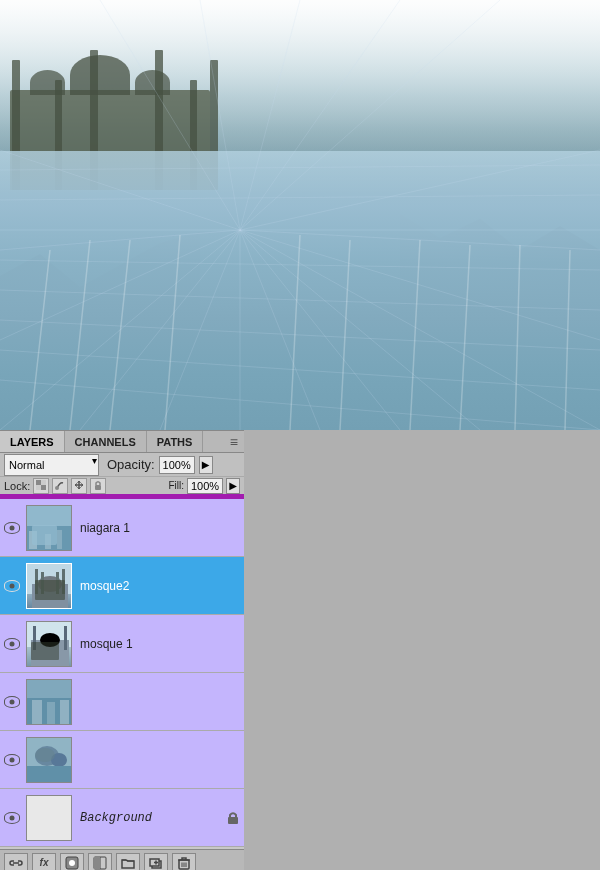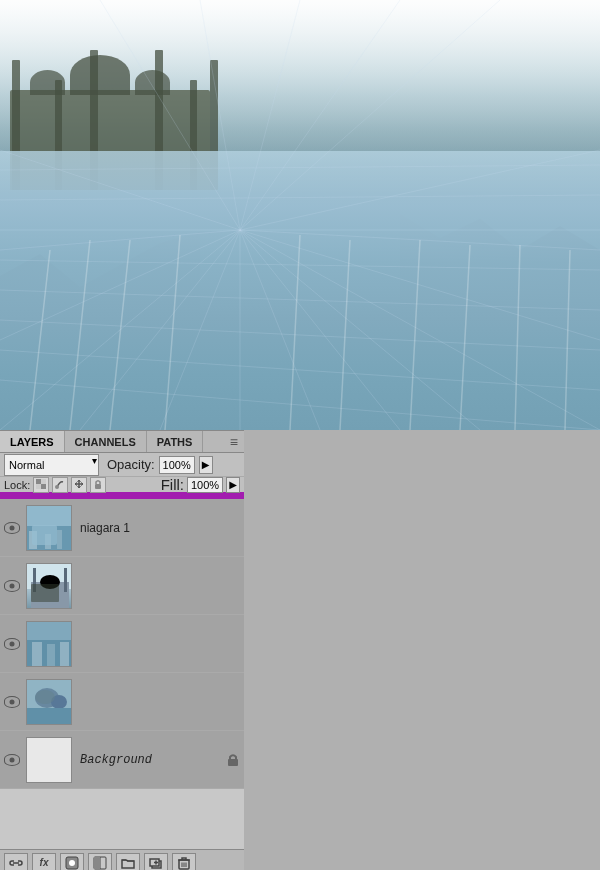--- a/index.html
+++ b/index.html
@@ -246,21 +246,21 @@
       justify-content: center;
       flex-shrink: 0;
     }
 
     
     .lock-row {
       display: flex;
       align-items: center;
       padding: 2px 4px;
       background: #c0c0c0;
-      border-bottom: 7px solid #a21caf;
+      border-bottom: 5px solid #a21caf;
       height: 22px;
       gap: 3px;
     }
 
     .lock-label {
       font-size: 11px;
       color: #222;
     }
 
     .lock-btn {
@@ -269,21 +269,21 @@
       background: #d8d8d8;
       border: 1px solid #999;
       cursor: pointer;
       display: flex;
       align-items: center;
       justify-content: center;
       font-size: 10px;
     }
 
     .fill-label {
-      font-size: 15px;
+      font-size: 10px;
       color: #222;
       margin-left: auto;
     }
 
     .fill-input {
       width: 36px;
       height: 16px;
       font-size: 11px;
       background: #f0f0f0;
       border: 1px solid #888;
@@ -319,21 +319,21 @@
       background: #888;
       border: 1px solid #666;
     }
 
     
     .layer-row {
       display: flex;
       align-items: center;
       height: 58px;
       border-bottom: 1px solid #aaa;
-      background: #a3a3a3;
+      background: #c4b5fd;
       cursor: pointer;
       padding-left: 2px;
     }
 
     .layer-row.selected {
       background: #3ca8e8;
     }
 
     .layer-row.selected .layer-name {
       color: #fff;
@@ -643,37 +643,58 @@
               <rect x="0" y="20" width="46" height="26" fill="#6898b0"></rect>
               <rect x="2" y="25" width="8" height="18" fill="rgba(255,255,255,0.3)"></rect>
               <rect x="18" y="28" width="6" height="15" fill="rgba(255,255,255,0.25)"></rect>
               <rect x="30" y="24" width="5" height="19" fill="rgba(255,255,255,0.2)"></rect>
             </svg>
           </div>
         </div>
         <span class="layer-name">niagara 1</span>
       </div>
 
+      <div class="layer-row selected">
+        <div class="layer-visibility">
+          <span class="eye-icon" style="border-color:#ddd"></span>
+        </div>
+        <div class="layer-thumb" style="border-color:#fff">
+          <div class="thumb-checker"></div>
+          <div class="thumb-mosque2">
+            <svg width="46" height="46" viewBox="0 0 46 46">
+              <rect x="0" y="0" width="46" height="30" fill="#c0d8e4"></rect>
+              <rect x="5" y="20" width="36" height="26" fill="#8090a0"></rect>
+              <ellipse cx="23" cy="20" rx="12" ry="8" fill="#707880"></ellipse>
+              <rect x="8" y="5" width="3" height="25" fill="#607070"></rect>
+              <rect x="35" y="5" width="3" height="25" fill="#607070"></rect>
+              <rect x="14" y="8" width="3" height="22" fill="#607070"></rect>
+              <rect x="29" y="8" width="3" height="22" fill="#607070"></rect>
+            </svg>
+          </div>
+        </div>
+        <span class="layer-name">mosque2</span>
+      </div>
 
       <div class="layer-row">
         <div class="layer-visibility">
           <span class="eye-icon"></span>
         </div>
         <div class="layer-thumb">
           <div class="thumb-checker"></div>
           <div class="thumb-mosque1">
             <svg width="46" height="46" viewBox="0 0 46 46">
               <rect x="0" y="0" width="46" height="25" fill="#d0e4ec"></rect>
               <rect x="4" y="18" width="38" height="28" fill="#8898a8"></rect>
               <ellipse cx="23" cy="18" rx="10" ry="7" fill="#6878888"></ellipse>
               <rect x="6" y="4" width="3" height="24" fill="#586878"></rect>
               <rect x="37" y="4" width="3" height="24" fill="#586878"></rect>
             </svg>
           </div>
         </div>
+        <span class="layer-name">mosque 1</span>
       </div>
 
       <div class="layer-row">
         <div class="layer-visibility">
           <span class="eye-icon"></span>
         </div>
         <div class="layer-thumb">
           <div class="thumb-checker"></div>
           <div class="thumb-niagara2">
             <svg width="46" height="46" viewBox="0 0 46 46">

